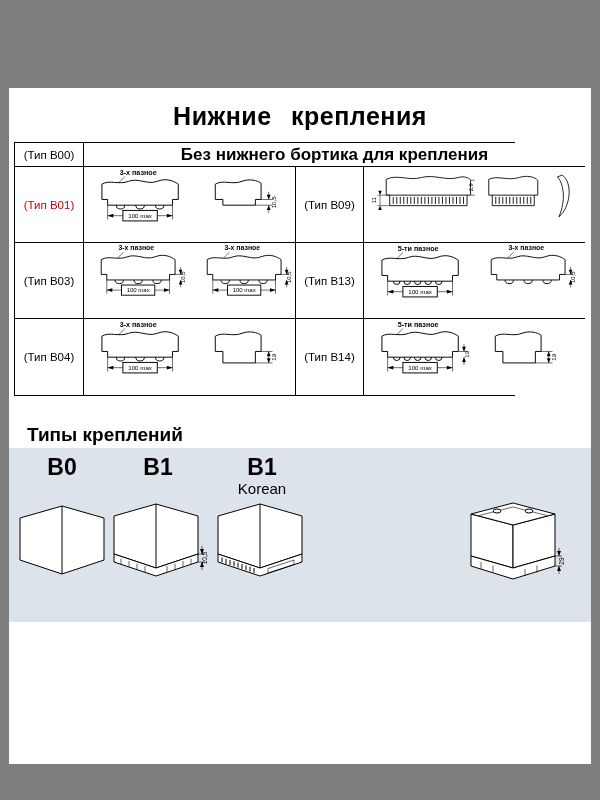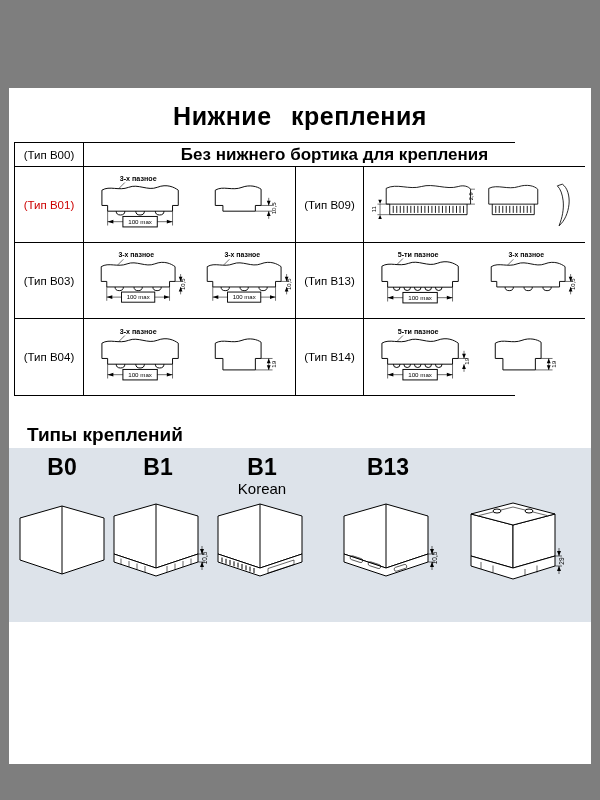--- a/index.html
+++ b/index.html
@@ -8,21 +8,21 @@
   .page {position:absolute; left:9px; top:88px; width:582px; height:676px; background:#fff;}
   .title {margin-top:14px; text-align:center; font-size:25px; font-weight:bold; word-spacing:12px; letter-spacing:.5px;}
   .tbl {position:absolute; left:5px; top:54px; width:501px; display:grid;
         grid-template-columns:69px 212px 68px 221px; grid-template-rows:24px 76px 76px 76px;
         border:1px solid #000; background:#0f172a;}
   .cell {border-right:1px solid #000; border-bottom:1px solid #000; background:#fff; overflow:hidden;}
   .noR {border-right:none;} .noB {border-bottom:none;}
   .lbl {display:flex; align-items:center; justify-content:center; font-size:11.5px; white-space:nowrap;}
   .red {color:#cc0000;}
   .hdr {grid-column:2/5; display:flex; align-items:center; justify-content:center; font-weight:bold; font-size:17px;}
-  .draw {display:flex; align-items:center; padding-left:8px; gap:10px;}
+  .draw {display:flex; align-items:flex-start; padding-left:8px; gap:10px;}
   .h2 {position:absolute; left:18px; top:336px; font-size:19px; font-weight:bold;}
   .band {position:absolute; left:0; top:360px; width:582px; height:174px; background:#dde3ea;}
   .bitem {position:absolute; top:4px; height:136px; text-align:center;}
   .blabel {position:absolute; top:2px; left:0; right:0; font-size:23px; font-weight:bold;}
   .bsub {position:absolute; top:28px; left:0; right:0; font-size:15px;}
   .bitem svg {position:absolute; top:46px; left:50%; transform:translateX(-50%);}
   svg {display:block; overflow:visible;}
   .fw {fill:#fff; stroke:#000; stroke-width:1;}
   .ln {fill:none; stroke:#000; stroke-width:1;}
   .thin {stroke-width:0.6;}
@@ -241,37 +241,20 @@
       <div class="bsub">Korean</div>
       <svg width="100" height="86" viewBox="0 0 100 86">
         <path class="fw" d="M48,6 L90,18 L90,56 L48,70 L6,56 L6,18 Z"></path>
         <line class="ln" x1="48" y1="6" x2="48" y2="70"></line>
         <path class="fw" d="M6,56 L6,64 L48,78 L90,64 L90,56 L48,70 Z"></path>
         <path class="ln" stroke-width="1.2" d="M10,59.5 v5 M14,60.8 v5 M18,62 v5 M22,63.3 v5 M26,64.6 v5 M30,66 v5 M34,67.3 v5 M38,68.6 v5 M42,70 v5"></path>
         <path class="ln thin" d="M56,70.5 L82,62 L82,66.5 L56,75 Z"></path>
       </svg>
     </div>
 
-    <div class="bitem" style="left:327px; width:104px">
-      <div class="blabel">B13</div>
-      <svg width="104" height="86" viewBox="0 0 104 86">
-        <path class="fw" d="M50,6 L92,18 L92,56 L50,70 L8,56 L8,18 Z"></path>
-        <line class="ln" x1="50" y1="6" x2="50" y2="70"></line>
-        <path class="fw" d="M8,56 L8,64 L50,78 L92,64 L92,56 L50,70 Z"></path>
-        <rect class="ln thin" x="14" y="59" width="13" height="4" rx="2" transform="rotate(18 20 61)"></rect>
-        <rect class="ln thin" x="32" y="65" width="13" height="4" rx="2" transform="rotate(18 38 67)"></rect>
-        <rect class="ln thin" x="58" y="68" width="13" height="4" rx="2" transform="rotate(-18 64 70)"></rect>
-        <line class="ln thin" x1="92" y1="56" x2="99" y2="56"></line>
-        <line class="ln thin" x1="92" y1="64" x2="99" y2="64"></line>
-        <line class="ln thin" x1="96" y1="48" x2="96" y2="56"></line>
-        <line class="ln thin" x1="96" y1="64" x2="96" y2="72"></line>
-        <path class="arr" d="M96,56 l-2,-5 h4 Z M96,64 l-2,5 h4 Z"></path>
-        <text class="dim" transform="rotate(-90 101 60)" x="101" y="60" text-anchor="middle">10,5</text>
-      </svg>
-    </div>
 
     <div class="bitem" style="left:452px; width:108px">
       <svg width="108" height="86" viewBox="0 0 108 86">
         <path class="fw" d="M10,16 L52,27 L52,70 L10,58 Z"></path>
         <path class="fw" d="M52,27 L94,16 L94,58 L52,70 Z"></path>
         <path class="fw" d="M52,5 L94,16 L52,27 L10,16 Z"></path>
         <path class="ln thin" d="M52,9 L86,17.5 M52,9 L18,17.5"></path>
         <ellipse class="fw" cx="36" cy="13" rx="4" ry="2"></ellipse>
         <ellipse class="fw" cx="68" cy="13" rx="4" ry="2"></ellipse>
         <path class="fw" d="M10,58 L10,68 L52,81 L94,68 L94,58 L52,70 Z"></path>

